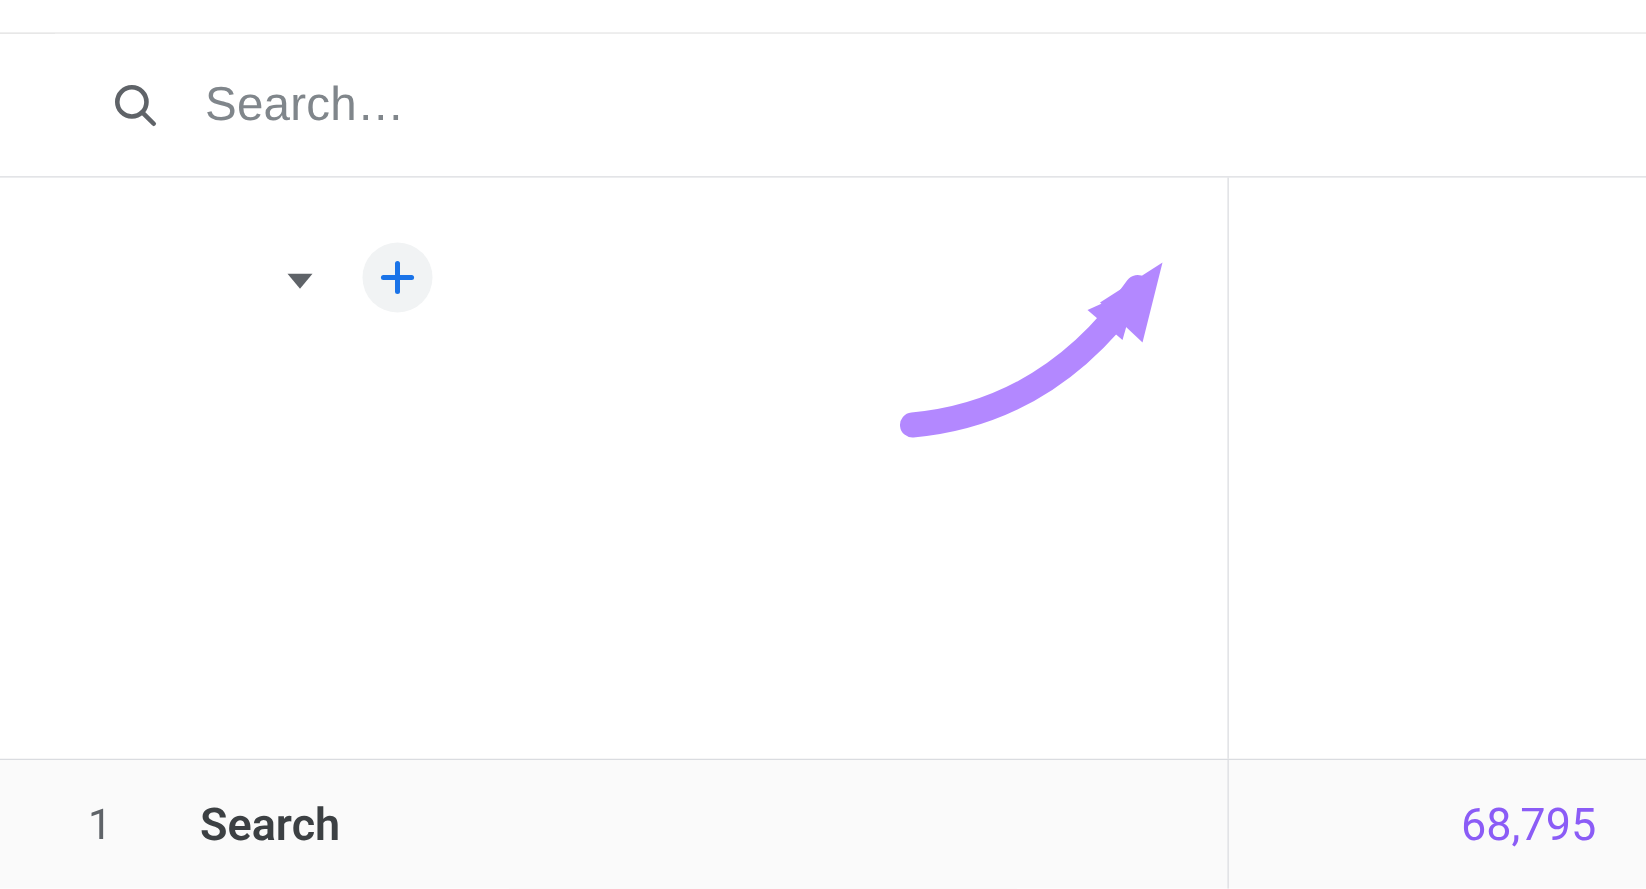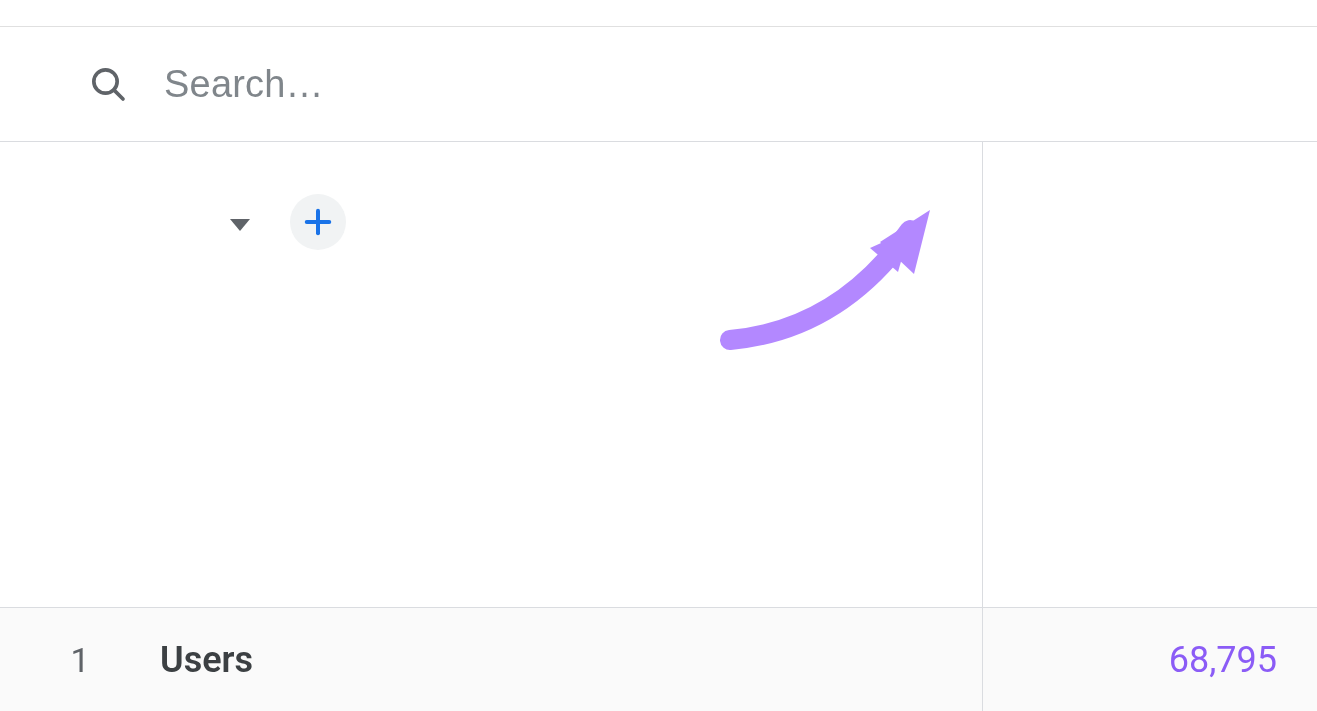--- a/index.html
+++ b/index.html
@@ -239,18 +239,18 @@
     <polygon class="arrow-head" points="190,20 150,38 178,62"></polygon>
     <polygon class="arrow-head" points="210,0 160,32 194,64"></polygon>
   </svg>
 </div>
 
 <div class="row-divider"></div>
 
 <div class="data-row">
   <div class="dim-col">
     <span class="row-index">1</span>
-    <span class="row-name">Users</span>
+    <span class="row-name">Search</span>
   </div>
   <div class="metric-col">
     <span class="row-value">68,795</span>
   </div>
 </div>
 
 </body></html>

